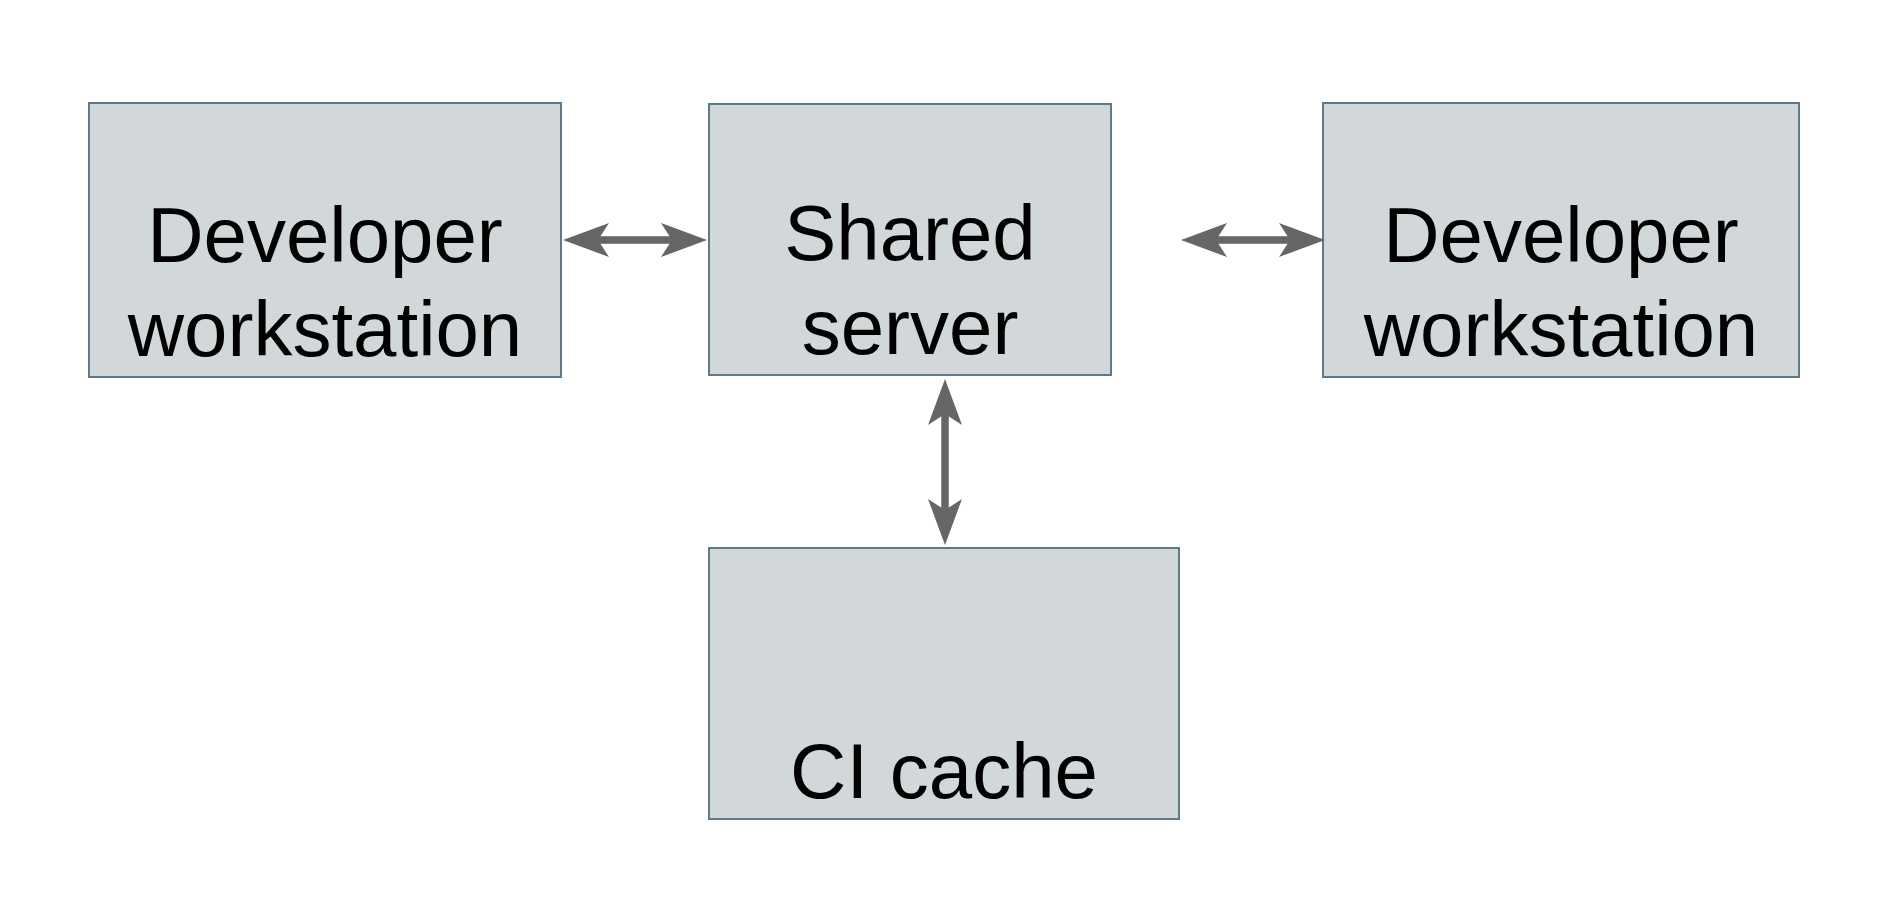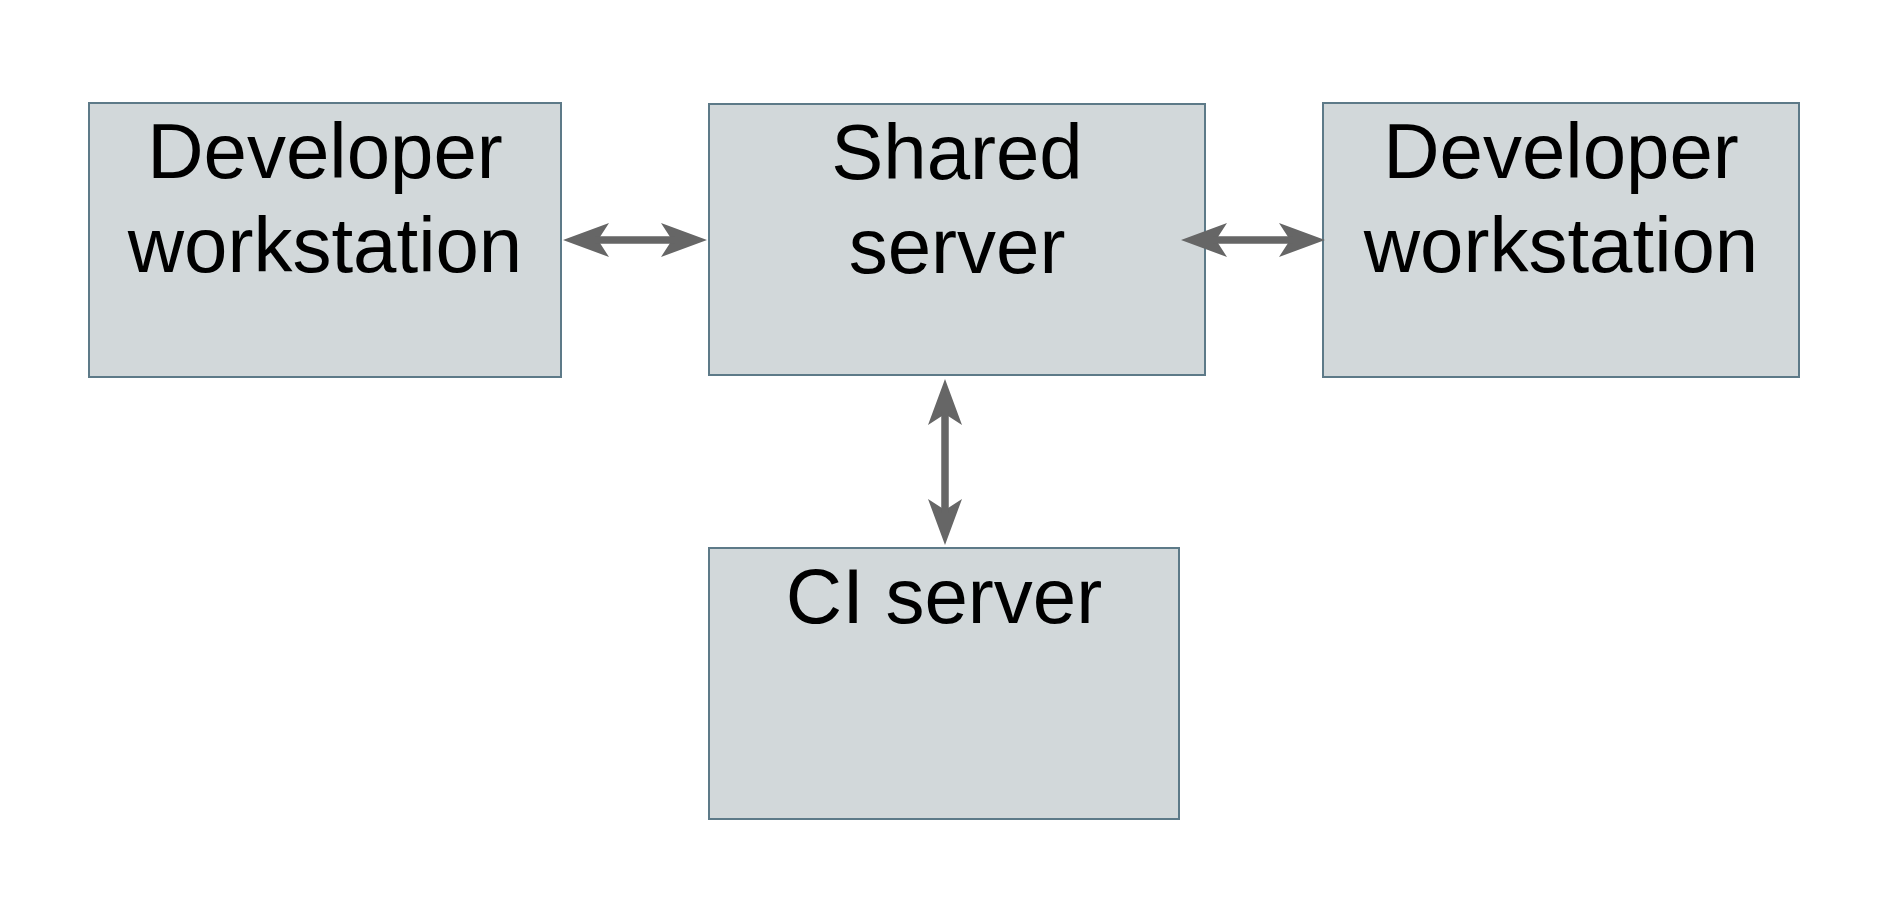--- a/index.html
+++ b/index.html
@@ -14,35 +14,35 @@
     height: 922px;
     background: var(--background, #ffffff);
     overflow: hidden;
   }
   .node {
     position: absolute;
     box-sizing: border-box;
     background: var(--node-fill, #d2d8da);
     border: 2.5px solid var(--node-border, #5d7a88);
     display: flex;
-    align-items: flex-start;
+    align-items: flex-end;
     justify-content: center;
     text-align: center;
   }
   .node-label {
     color: var(--text-color, #000000);
     font-size: 78px;
     line-height: 94px;
     letter-spacing: 0px;
     font-weight: 400;
   }
   .node-label span { display: block; }
 
   .node-dev-left   { left: 88px;   top: 102px; width: 474px; height: 276px; }
-  .node-cache      { left: 708px;  top: 103px; width: 498px; height: 273px; }
+  .node-cache      { left: 708px;  top: 103px; width: 404px; height: 273px; }
   .node-dev-right  { left: 1322px; top: 102px; width: 478px; height: 276px; }
   .node-ci         { left: 708px;  top: 547px; width: 472px; height: 273px; }
 
   .edge { position: absolute; }
   .edge-left     { left: 562px;  top: 218px; width: 146px; height: 44px; }
   .edge-right    { left: 1180px; top: 218px; width: 146px; height: 44px; }
   .edge-vertical { left: 923px;  top: 378px; width: 44px;  height: 168px; }
 
   .arrow-shape { fill: var(--arrow-color, #666666); stroke: none; }
 </style>
@@ -67,21 +67,21 @@
 
   <div class="node node-dev-right">
     <div class="node-label">
       <span>Developer</span>
       <span>workstation</span>
     </div>
   </div>
 
   <div class="node node-ci">
     <div class="node-label">
-      <span>CI server</span>
+      <span>CI cache</span>
     </div>
   </div>
 
   <svg class="edge edge-left" viewBox="0 0 146 44">
     <polygon class="arrow-shape" points="1,22 47,5 36,22 47,39"></polygon>
     <polygon class="arrow-shape" points="145,22 99,5 110,22 99,39"></polygon>
     <rect class="arrow-shape" x="33" y="18.25" width="80" height="7.5"></rect>
   </svg>
 
   <svg class="edge edge-right" viewBox="0 0 146 44">

